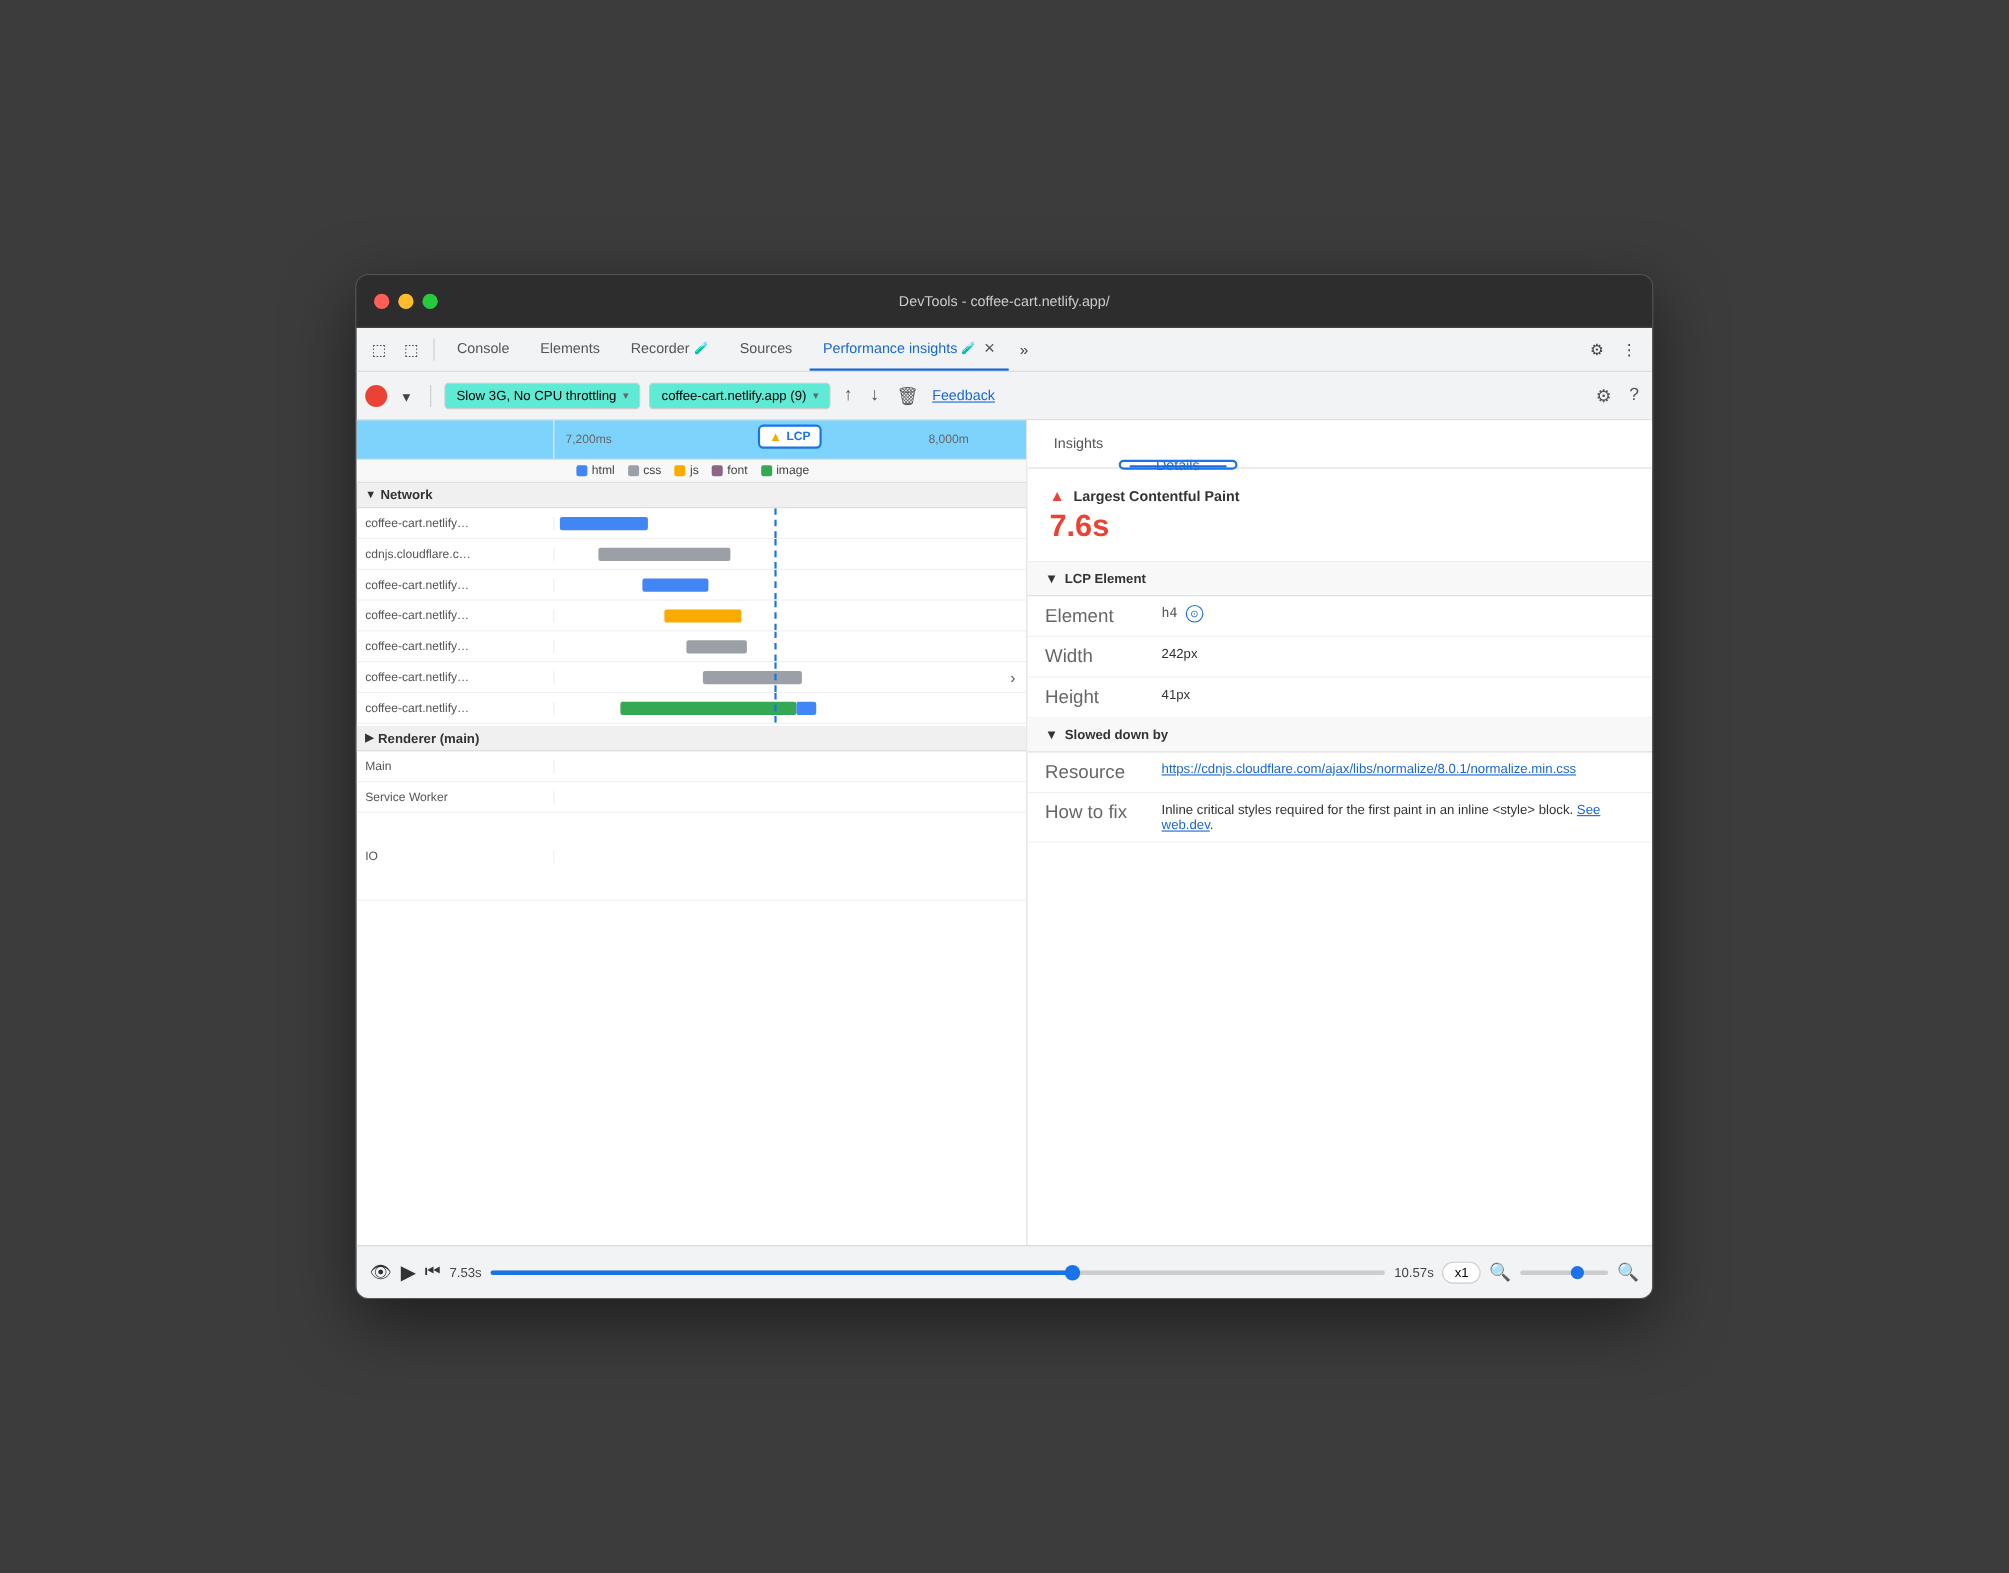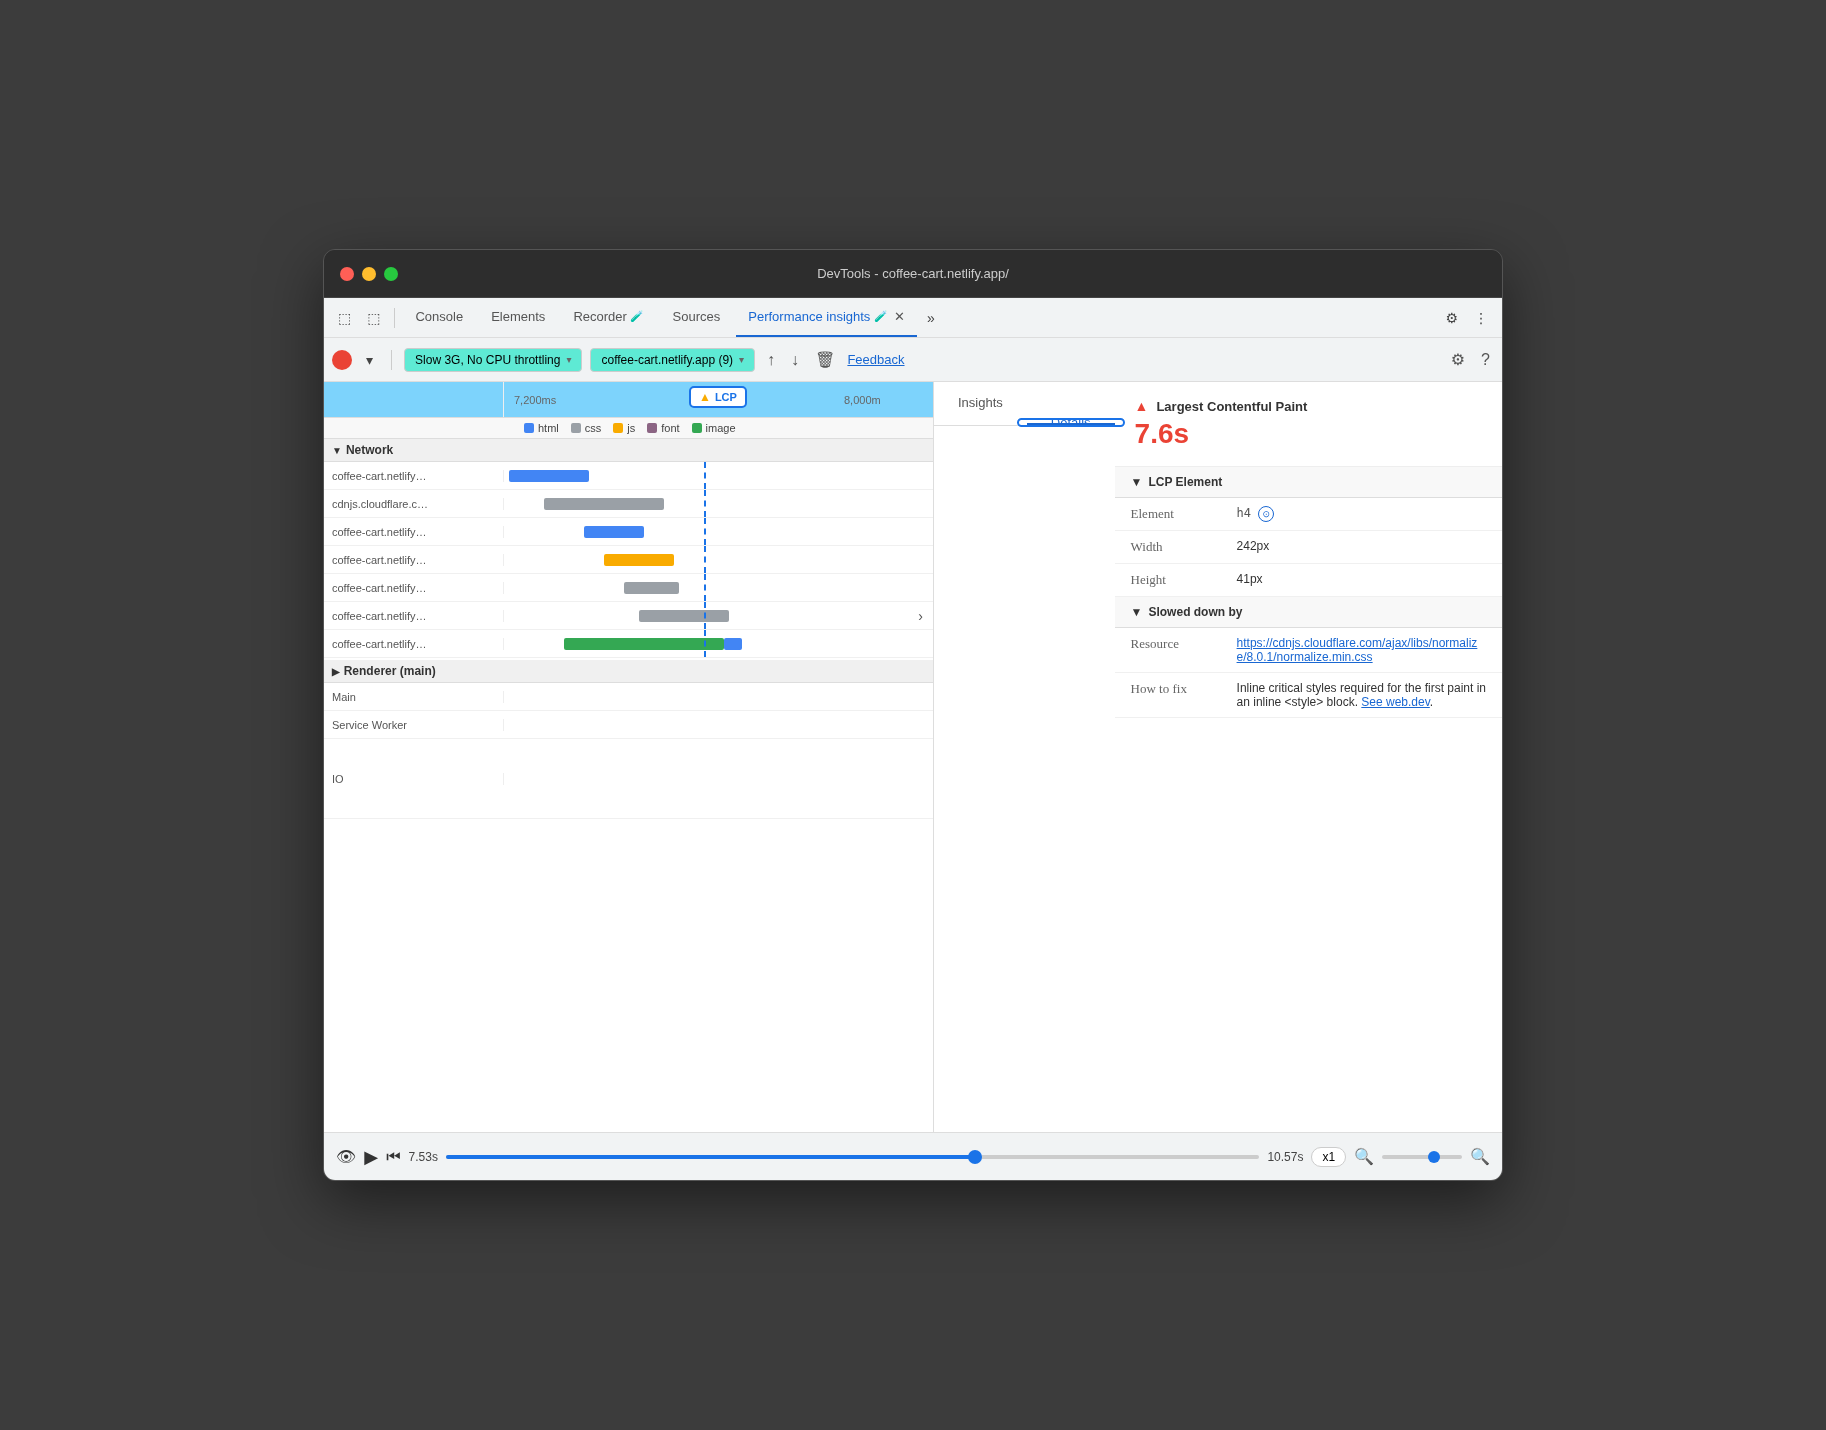--- a/index.html
+++ b/index.html
@@ -267,21 +267,21 @@
     .renderer-link {
       color: #1967d2;
       text-decoration: underline;
       padding-left: 8px;
       font-size: 11px;
     }
     
     .right-panel {
       flex: 1;
       display: flex;
-      flex-direction: row;
+      flex-direction: column;
     }
     .panel-tabs {
       display: flex;
       border-bottom: 1px solid #ddd;
       background: white;
       height: 44px;
     }
     .panel-tab {
       padding: 0 24px;
       display: flex;
@@ -332,23 +332,22 @@
     .detail-row {
       display: flex;
       padding: 8px 16px;
       border-bottom: 1px solid #f0f0f0;
       gap: 16px;
       align-items: flex-start;
     }
     .detail-key {
       width: 90px;
       min-width: 90px;
-      font-size: 13px;
+      font-size: 17px;
       color: #666;
-      font-family: Liberation Serif, serif;
     }
     .detail-val {
       font-size: 12px;
       color: #333;
       flex: 1;
     }
     .detail-val.link {
       color: #1967d2;
       text-decoration: underline;
       cursor: pointer;

